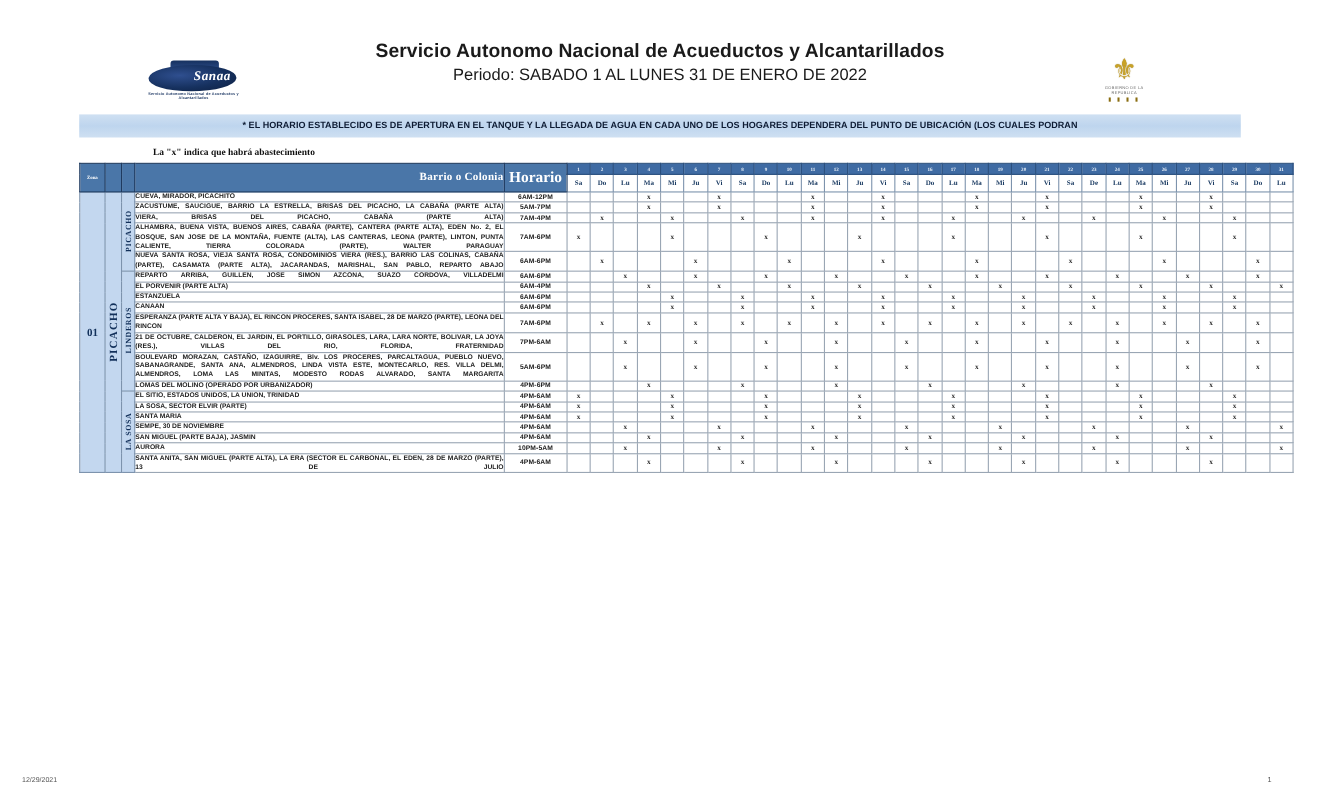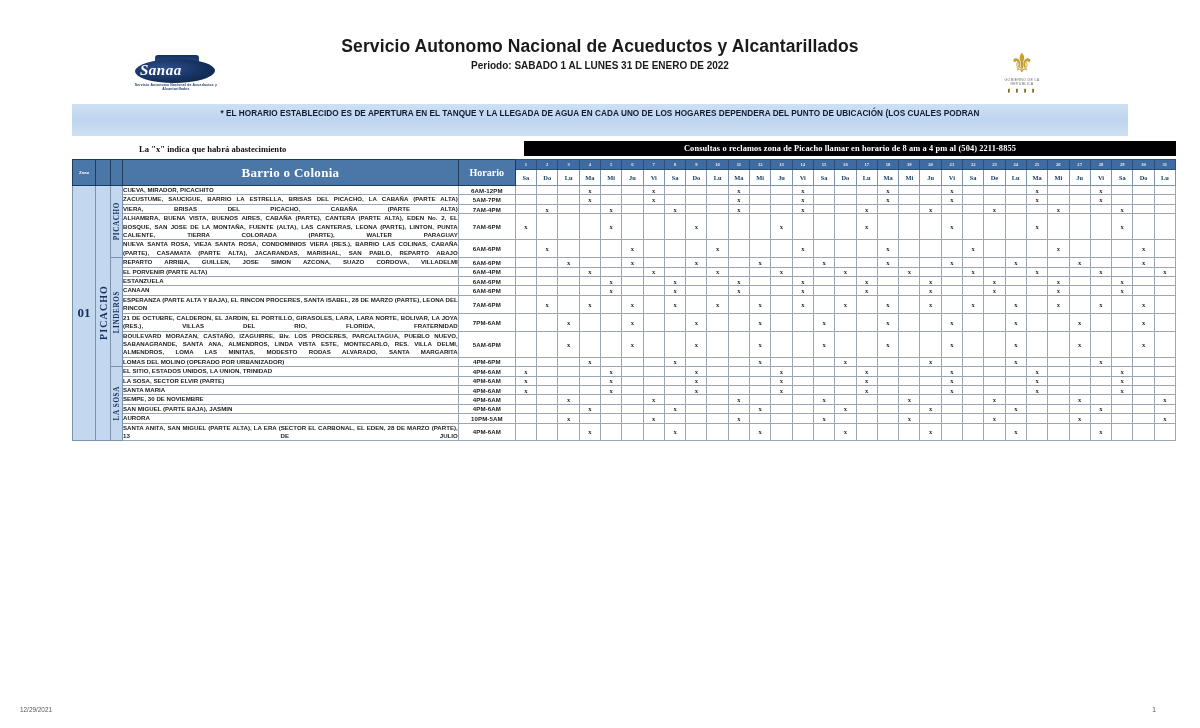--- a/index.html
+++ b/index.html
@@ -14,37 +14,37 @@
   .hdr{position:relative;height:100px;}
   .hdr-title{
     text-align:center;font-size:17.5px;font-weight:bold;
     letter-spacing:.1px;padding-top:36px;color:#1a1a1a;
   }
   .hdr-sub{
     text-align:center;font-size:12.5px;font-weight:bold;
     margin-top:9px;color:#1a1a1a;
   }
   .hdr-sub2{
-    text-align:center;font-size:10px;font-weight:bold;
+    text-align:center;font-size:15px;font-weight:normal;
     margin-top:3px;color:#1a1a1a;
   }
   
   .logo{
     position:absolute;left:133px;top:55px;width:86px;height:34px;
   }
   .logo-ellipse{
     position:absolute;left:2px;top:4px;width:80px;height:24px;
     border-radius:50%/50%;
     background:radial-gradient(ellipse at 35% 40%, #2f4f8f 0%, #16315f 55%, #0d1f40 100%);
     transform:skewX(-6deg);
   }
   .logo-word{
-    position:absolute;left:7px;top:7px;width:70px;text-align:left;
+    position:absolute;left:7px;top:7px;width:70px;text-align:right;
     font-family:"Liberation Serif", serif;font-style:italic;font-weight:bold;
-    font-size:15px;color:#ffffff;letter-spacing:.5px;
+    font-size:12px;color:#ffffff;letter-spacing:.5px;
   }
   .logo-cap{
     position:absolute;left:22px;top:0px;width:44px;height:8px;
     background:linear-gradient(180deg,#16315f,#2a4a86);
     border-radius:3px 3px 0 0;
   }
   .logo-sub{
     position:absolute;left:0px;top:28px;width:86px;text-align:center;
     font-size:3.4px;color:#16315f;font-weight:bold;letter-spacing:.2px;
   }
@@ -54,21 +54,21 @@
     font-size:26px;line-height:26px;color:#c9a227;
     text-shadow:0 0 1px #8a6d10;
   }
   .seal-txt{font-size:3.6px;color:#6a6a6a;margin-top:2px;letter-spacing:.3px;}
   .seal-dots{font-size:5px;color:#8a6d10;letter-spacing:2px;margin-top:1px;}
 
   
   .notice{
     margin:4px 72px 0 72px;
     background:linear-gradient(180deg,#cfe0f2 0%,#bed5ee 50%,#cfe0f2 100%);
-    padding:4px 8px 16px 8px;
+    padding:4px 8px 5px 8px;
     text-align:center;
   }
   .notice div{
     font-size:8.2px;font-weight:bold;color:#0d1b33;line-height:12px;
     letter-spacing:.05px;
   }
 
   
   .xnote{
     position:relative;margin:8px 0 2px 0;height:13px;
@@ -98,37 +98,37 @@
 
   
   .hcell{
     background:#4a76a8;color:#ffffff;font-family:"Liberation Serif", serif;
     font-weight:bold;text-align:center;vertical-align:middle;
     border:1px solid #1f3a5f !important;
   }
   .h-zona{width:22px;font-size:4.4px;}
   .h-g1{width:14px;}
   .h-g2{width:11px;}
-  .h-barrio{font-size:13px;letter-spacing:.3px;}
-  .h-horario{width:56px;font-size:10px;}
+  .h-barrio{font-size:10px;letter-spacing:.3px;text-align:right;}
+  .h-horario{width:56px;font-size:14px;}
   .h-daynum{
     height:9px;font-size:4.6px;background:#3f6ba3;color:#e9f0f8;
     border:1px solid #2b4f7d !important;
   }
   .h-dayname{
     height:15px;font-size:6.4px;background:#ffffff;color:#1c3c63;
     font-family:"Liberation Serif", serif;font-weight:bold;
     border:1px solid #7d93ad !important;
   }
   .daycol{width:20.3px;}
 
   
   td.zona{
     background:#c3d7ef;color:#12305a;text-align:center;vertical-align:middle;
-    font-family:"Liberation Serif", serif;font-weight:bold;font-size:13px;
+    font-family:"Liberation Serif", serif;font-weight:bold;font-size:10px;
     border:1px solid #7d93ad !important;
   }
   td.zonaname{
     background:#c3d7ef;color:#12305a;text-align:center;vertical-align:middle;
     font-family:"Liberation Serif", serif;font-weight:bold;font-size:9px;
     border:1px solid #7d93ad !important;
   }
   td.sector{
     background:#c3d7ef;color:#12305a;text-align:center;vertical-align:middle;
     border:1px solid #7d93ad !important;
@@ -193,21 +193,20 @@
       <div class="seal-dots">▮ ▮ ▮ ▮</div>
     </div>
   </div>
 
   <div class="notice">
     <div>* EL HORARIO ESTABLECIDO ES DE APERTURA EN EL TANQUE Y LA LLEGADA DE AGUA EN CADA UNO DE LOS HOGARES DEPENDERA DEL PUNTO DE UBICACIÓN (LOS CUALES PODRAN</div>
   </div>
 
   <div class="xnote">
     <span>La "x" indica que habrá abastecimiento</span>
-    <div class="phonebar">Consultas o reclamos zona de Picacho llamar en horario de 8 am a 4 pm al (504) 2211-8855</div>
   </div>
 
   <div class="tblwrap">
     <table class="sched">
       <thead>
         <tr>
           <th class="hcell h-zona" rowspan="2">Zona</th>
           <th class="hcell h-g1" rowspan="2"></th>
           <th class="hcell h-g2" rowspan="2"></th>
           <th class="hcell h-barrio" rowspan="2">Barrio o Colonia</th>

